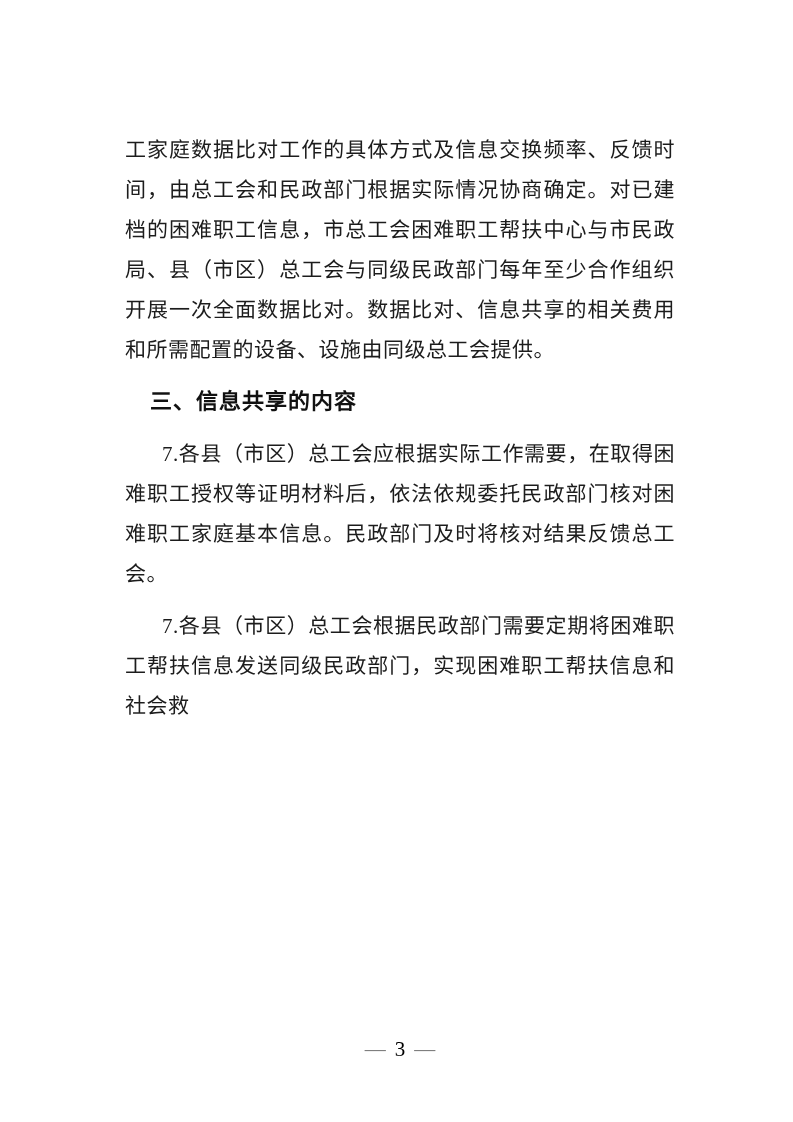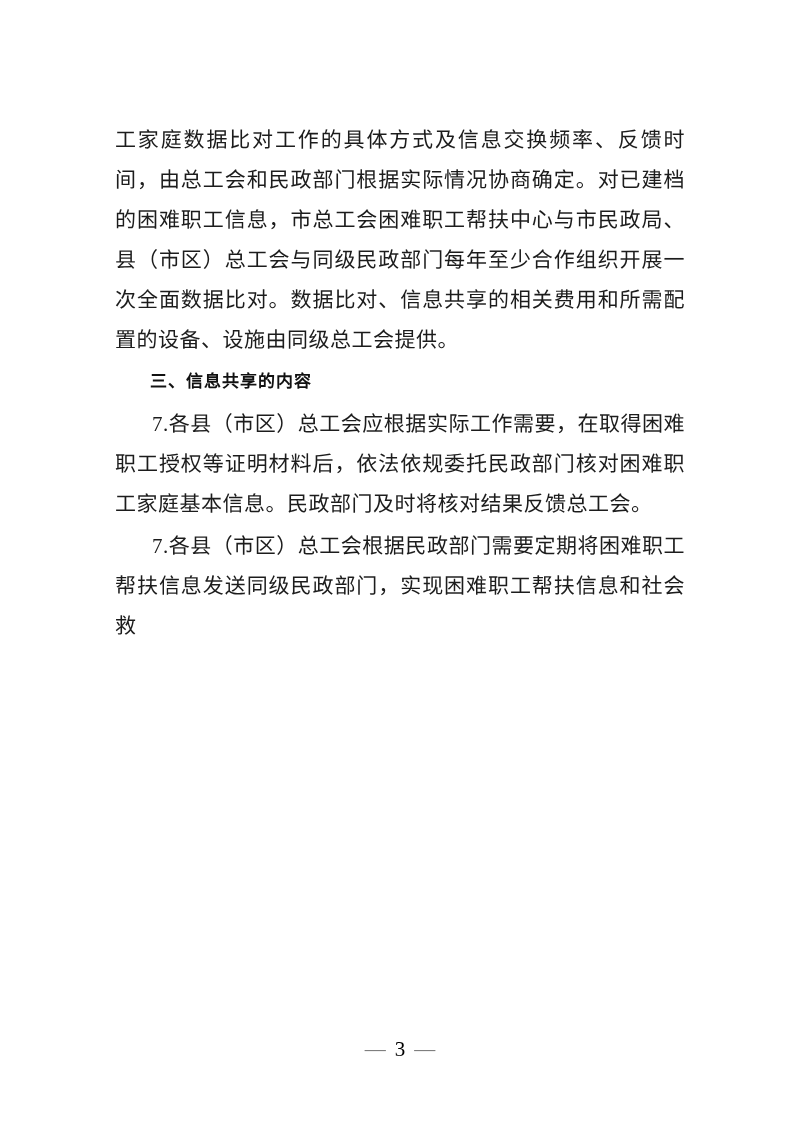--- a/index.html
+++ b/index.html
@@ -20,32 +20,32 @@
     position: absolute;
     left: 113px;
     top: 118px;
     width: 574px;
     font-size: 21px;
     line-height: 40px;
     text-align: justify;
     letter-spacing: 0.5px;
   }
   .body-p {
-    margin: 2px;
+    margin: 12px;
     text-indent: 37px;
   }
   .body-p.no-indent {
     text-indent: 0;
   }
   .section-heading {
     margin: 0;
     text-indent: 37px;
     font-family: "Liberation Sans", "DejaVu Sans", sans-serif;
     font-weight: bold;
-    font-size: 17px;
+    font-size: 22px;
     line-height: 40px;
     color: #111111;
     text-align: left;
     letter-spacing: 1px;
   }
   .footer {
     position: absolute;
     left: 113px;
     top: 1034px;
     width: 574px;

